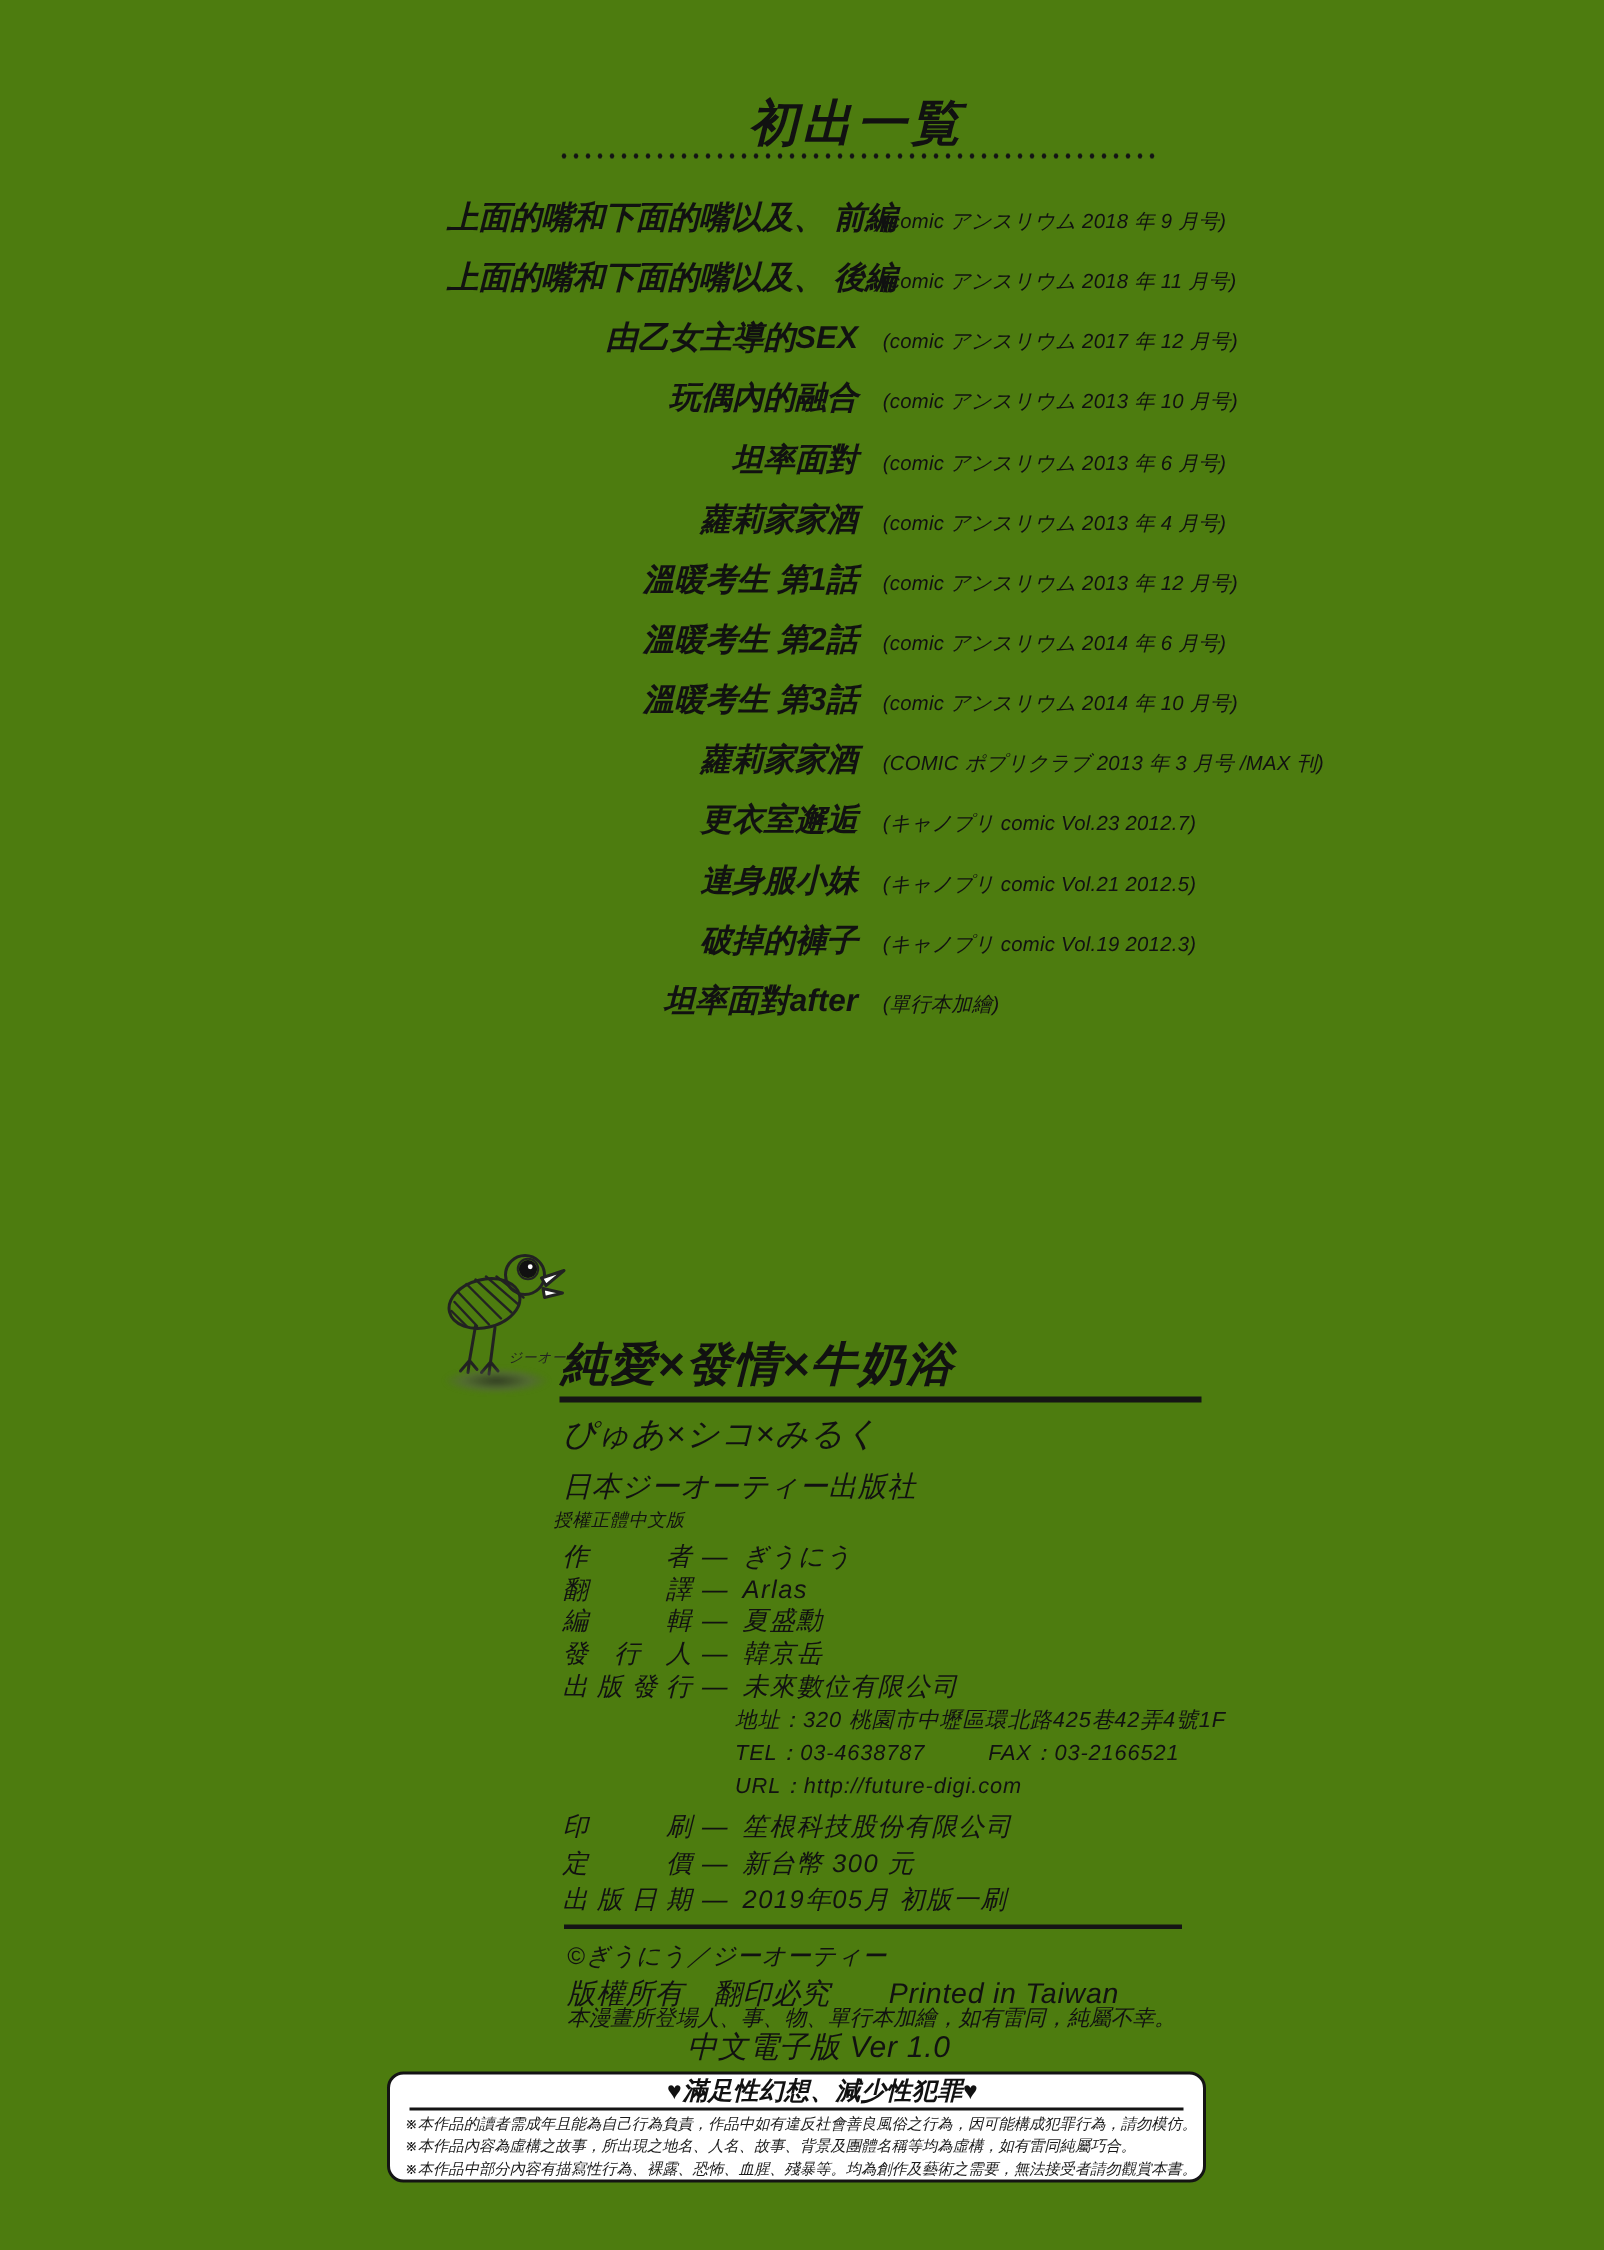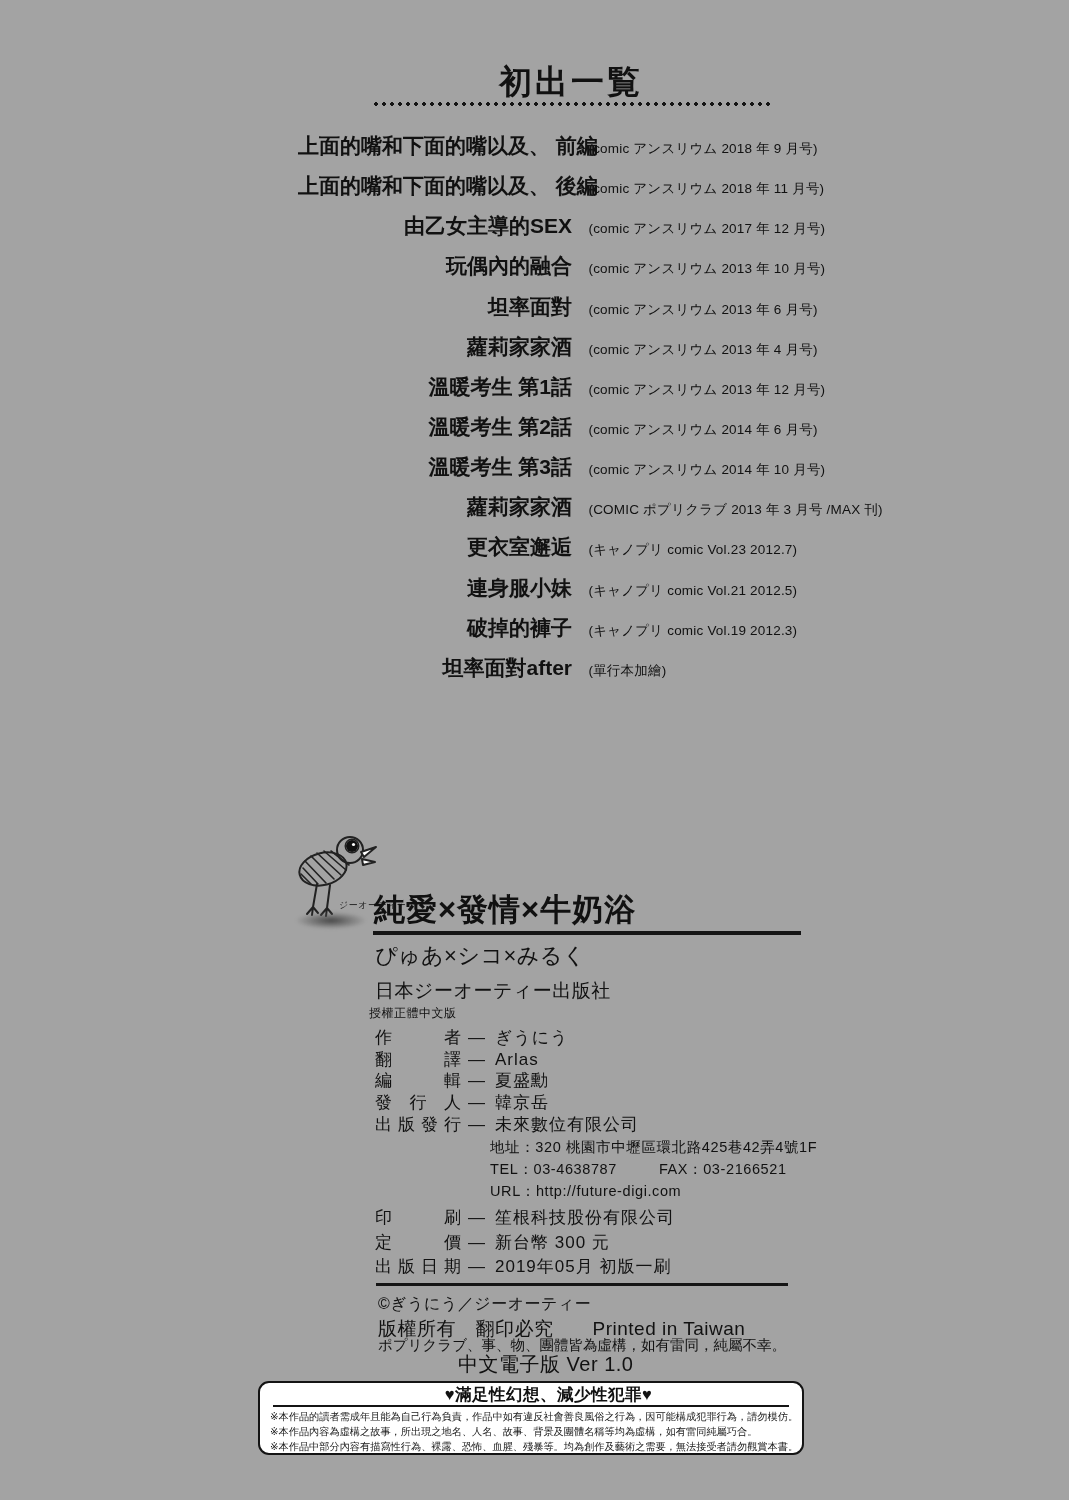--- a/index.html
+++ b/index.html
@@ -1,23 +1,24 @@
 <!DOCTYPE html>
 <html><head>
 <meta charset="utf-8">
 <style>
   html,body{margin:0;padding:0;background:#e8e8e8;}
   .page{
     position:relative;
     width:1069px;height:1500px;
     margin:0 auto;
-    background:#a3a3a3;
+    background:#4d7c0f;
     color:#111;
     font-family:"Liberation Sans","DejaVu Sans",sans-serif;
     overflow:hidden;
+    font-style:italic;
   }
   
   .list-title{
     position:absolute;left:370px;top:60px;width:402px;
     text-align:center;font-size:33px;font-weight:bold;letter-spacing:3px;
   }
   .dotted-rule{
     position:absolute;left:372px;top:100px;width:402px;height:6px;
     background-image:radial-gradient(circle 1.7px,#141414 95%,transparent 100%);
     background-size:8px 6px;background-repeat:repeat-x;background-position:0 1px;
@@ -218,21 +219,21 @@
 
       <div class="credit-row2">
         <span class="c-label">出版日期</span><span class="c-dash">―</span><span class="c-value">2019年05月 初版一刷</span>
       </div>
     </div>
 
   <div class="divider-rule"></div>
 
   <div class="copy1">©ぎうにう／ジーオーティー</div>
   <div class="copy2">版權所有　翻印必究　　Printed in Taiwan</div>
-  <div class="copy3">ポプリクラブ、事、物、團體皆為虛構，如有雷同，純屬不幸。</div>
+  <div class="copy3">本漫畫所登場人、事、物、單行本加繪，如有雷同，純屬不幸。</div>
   <div class="version">中文電子版 Ver 1.0</div>
 
   <div class="warn-box">
     <div class="warn-title">♥滿足性幻想、減少性犯罪♥</div>
     <div class="warn-rule"></div>
     <div class="warn-lines">
 
         <div>※本作品的讀者需成年且能為自己行為負責，作品中如有違反社會善良風俗之行為，因可能構成犯罪行為，請勿模仿。</div>
 
         <div>※本作品內容為虛構之故事，所出現之地名、人名、故事、背景及團體名稱等均為虛構，如有雷同純屬巧合。</div>

